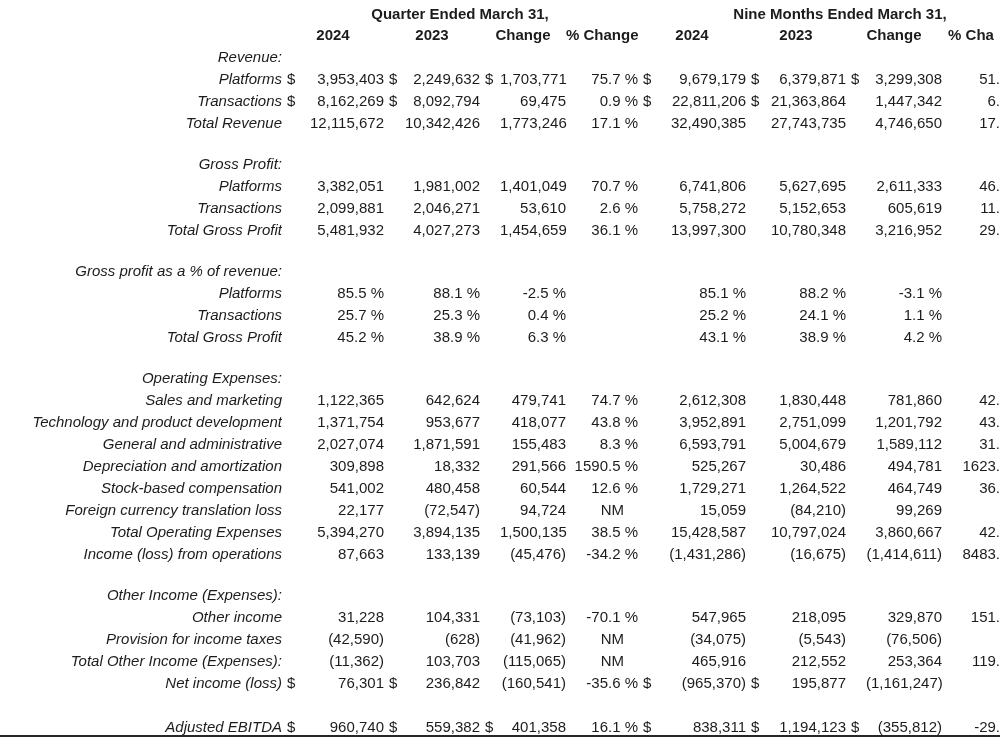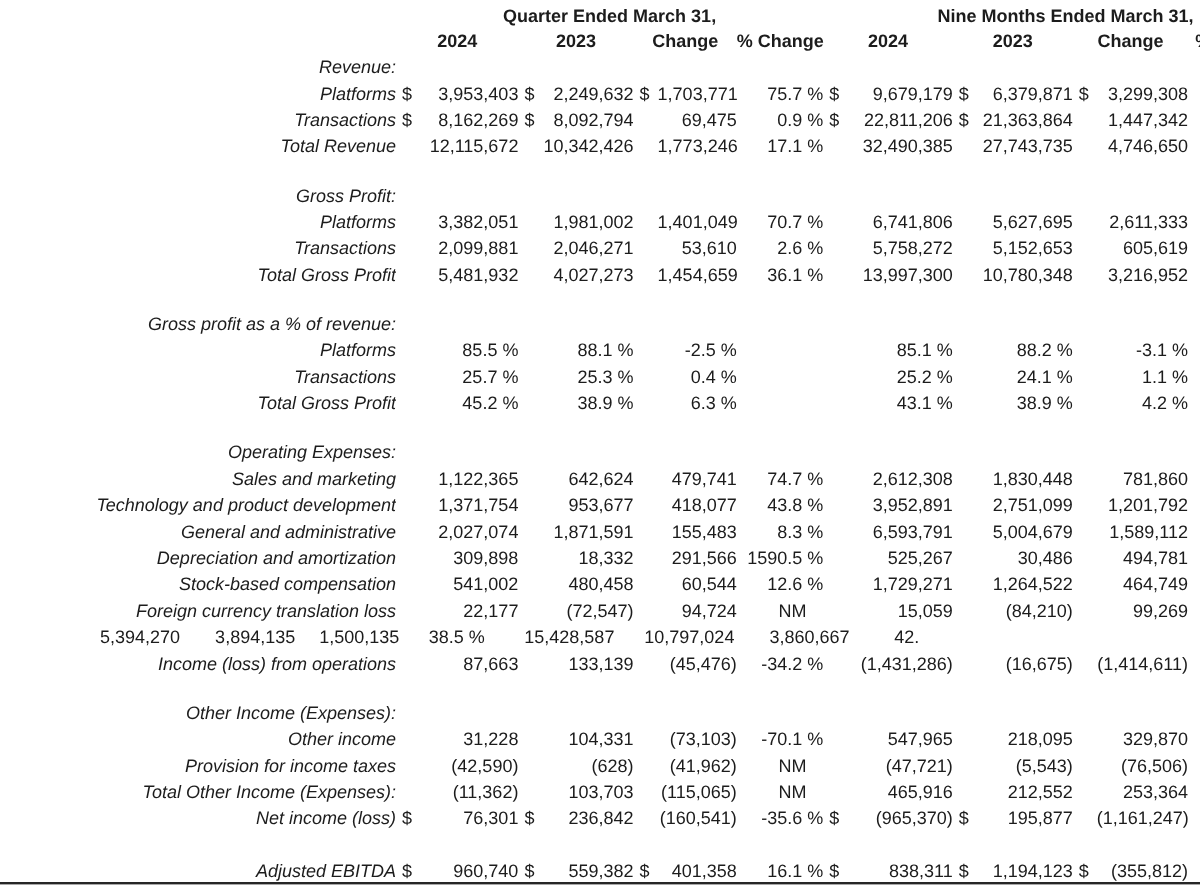--- a/index.html
+++ b/index.html
@@ -2,21 +2,21 @@
 <html><head>
 <meta charset="utf-8">
 <style>
   html,body{margin:0;padding:0;background:#ffffff;}
   body{
     width:1000px;height:738px;overflow:hidden;
     font-family:"Liberation Sans","DejaVu Sans",sans-serif;
     font-size:15px;color:#1c1c1c;
   }
   .sheet{position:relative;width:1000px;height:738px;overflow:hidden;background:#fff;padding-top:3px;box-sizing:border-box;}
-  .row{display:flex;height:22px;line-height:22px;white-space:nowrap;margin-left:48px;}
+  .row{display:flex;height:22px;line-height:22px;white-space:nowrap;}
   .grow{height:21px;line-height:21px;}
   .c{flex:none;box-sizing:border-box;overflow:visible;}
   .lab{width:282px;padding-left:19px;text-align:right;overflow:hidden;font-style:italic;}
   .bold{font-weight:bold;}
   
   .g0{width:282px;}
   .g1{width:356px;text-align:center;}
   .g2{width:362px;text-align:center;padding-left:42px;}
   
   .hlab{width:282px;}
@@ -336,20 +336,21 @@
         <div class="c p1 nm">NM</div>
         <div class="c d4"></div>
         <div class="c v4">15,059</div>
         <div class="c d5"></div>
         <div class="c v5">(84,210)</div>
         <div class="c d6"></div>
         <div class="c v6">99,269</div>
         <div class="c p2"></div>
       </div>
       <div class="row">
+        <div class="c lab">Total Operating Expenses</div>
         <div class="c d1"></div>
         <div class="c v1">5,394,270</div>
         <div class="c d2"></div>
         <div class="c v2">3,894,135</div>
         <div class="c d3"></div>
         <div class="c v3">1,500,135</div>
         <div class="c p1">38.5 %</div>
         <div class="c d4"></div>
         <div class="c v4">15,428,587</div>
         <div class="c d5"></div>
@@ -399,21 +400,21 @@
       <div class="row">
         <div class="c lab">Provision for income taxes</div>
         <div class="c d1"></div>
         <div class="c v1">(42,590)</div>
         <div class="c d2"></div>
         <div class="c v2">(628)</div>
         <div class="c d3"></div>
         <div class="c v3">(41,962)</div>
         <div class="c p1 nm">NM</div>
         <div class="c d4"></div>
-        <div class="c v4">(47,721)</div>
+        <div class="c v4">(34,075)</div>
         <div class="c d5"></div>
         <div class="c v5">(5,543)</div>
         <div class="c d6"></div>
         <div class="c v6">(76,506)</div>
         <div class="c p2"></div>
       </div>
       <div class="row">
         <div class="c lab">Total Other Income (Expenses):</div>
         <div class="c d1"></div>
         <div class="c v1">(11,362)</div>

